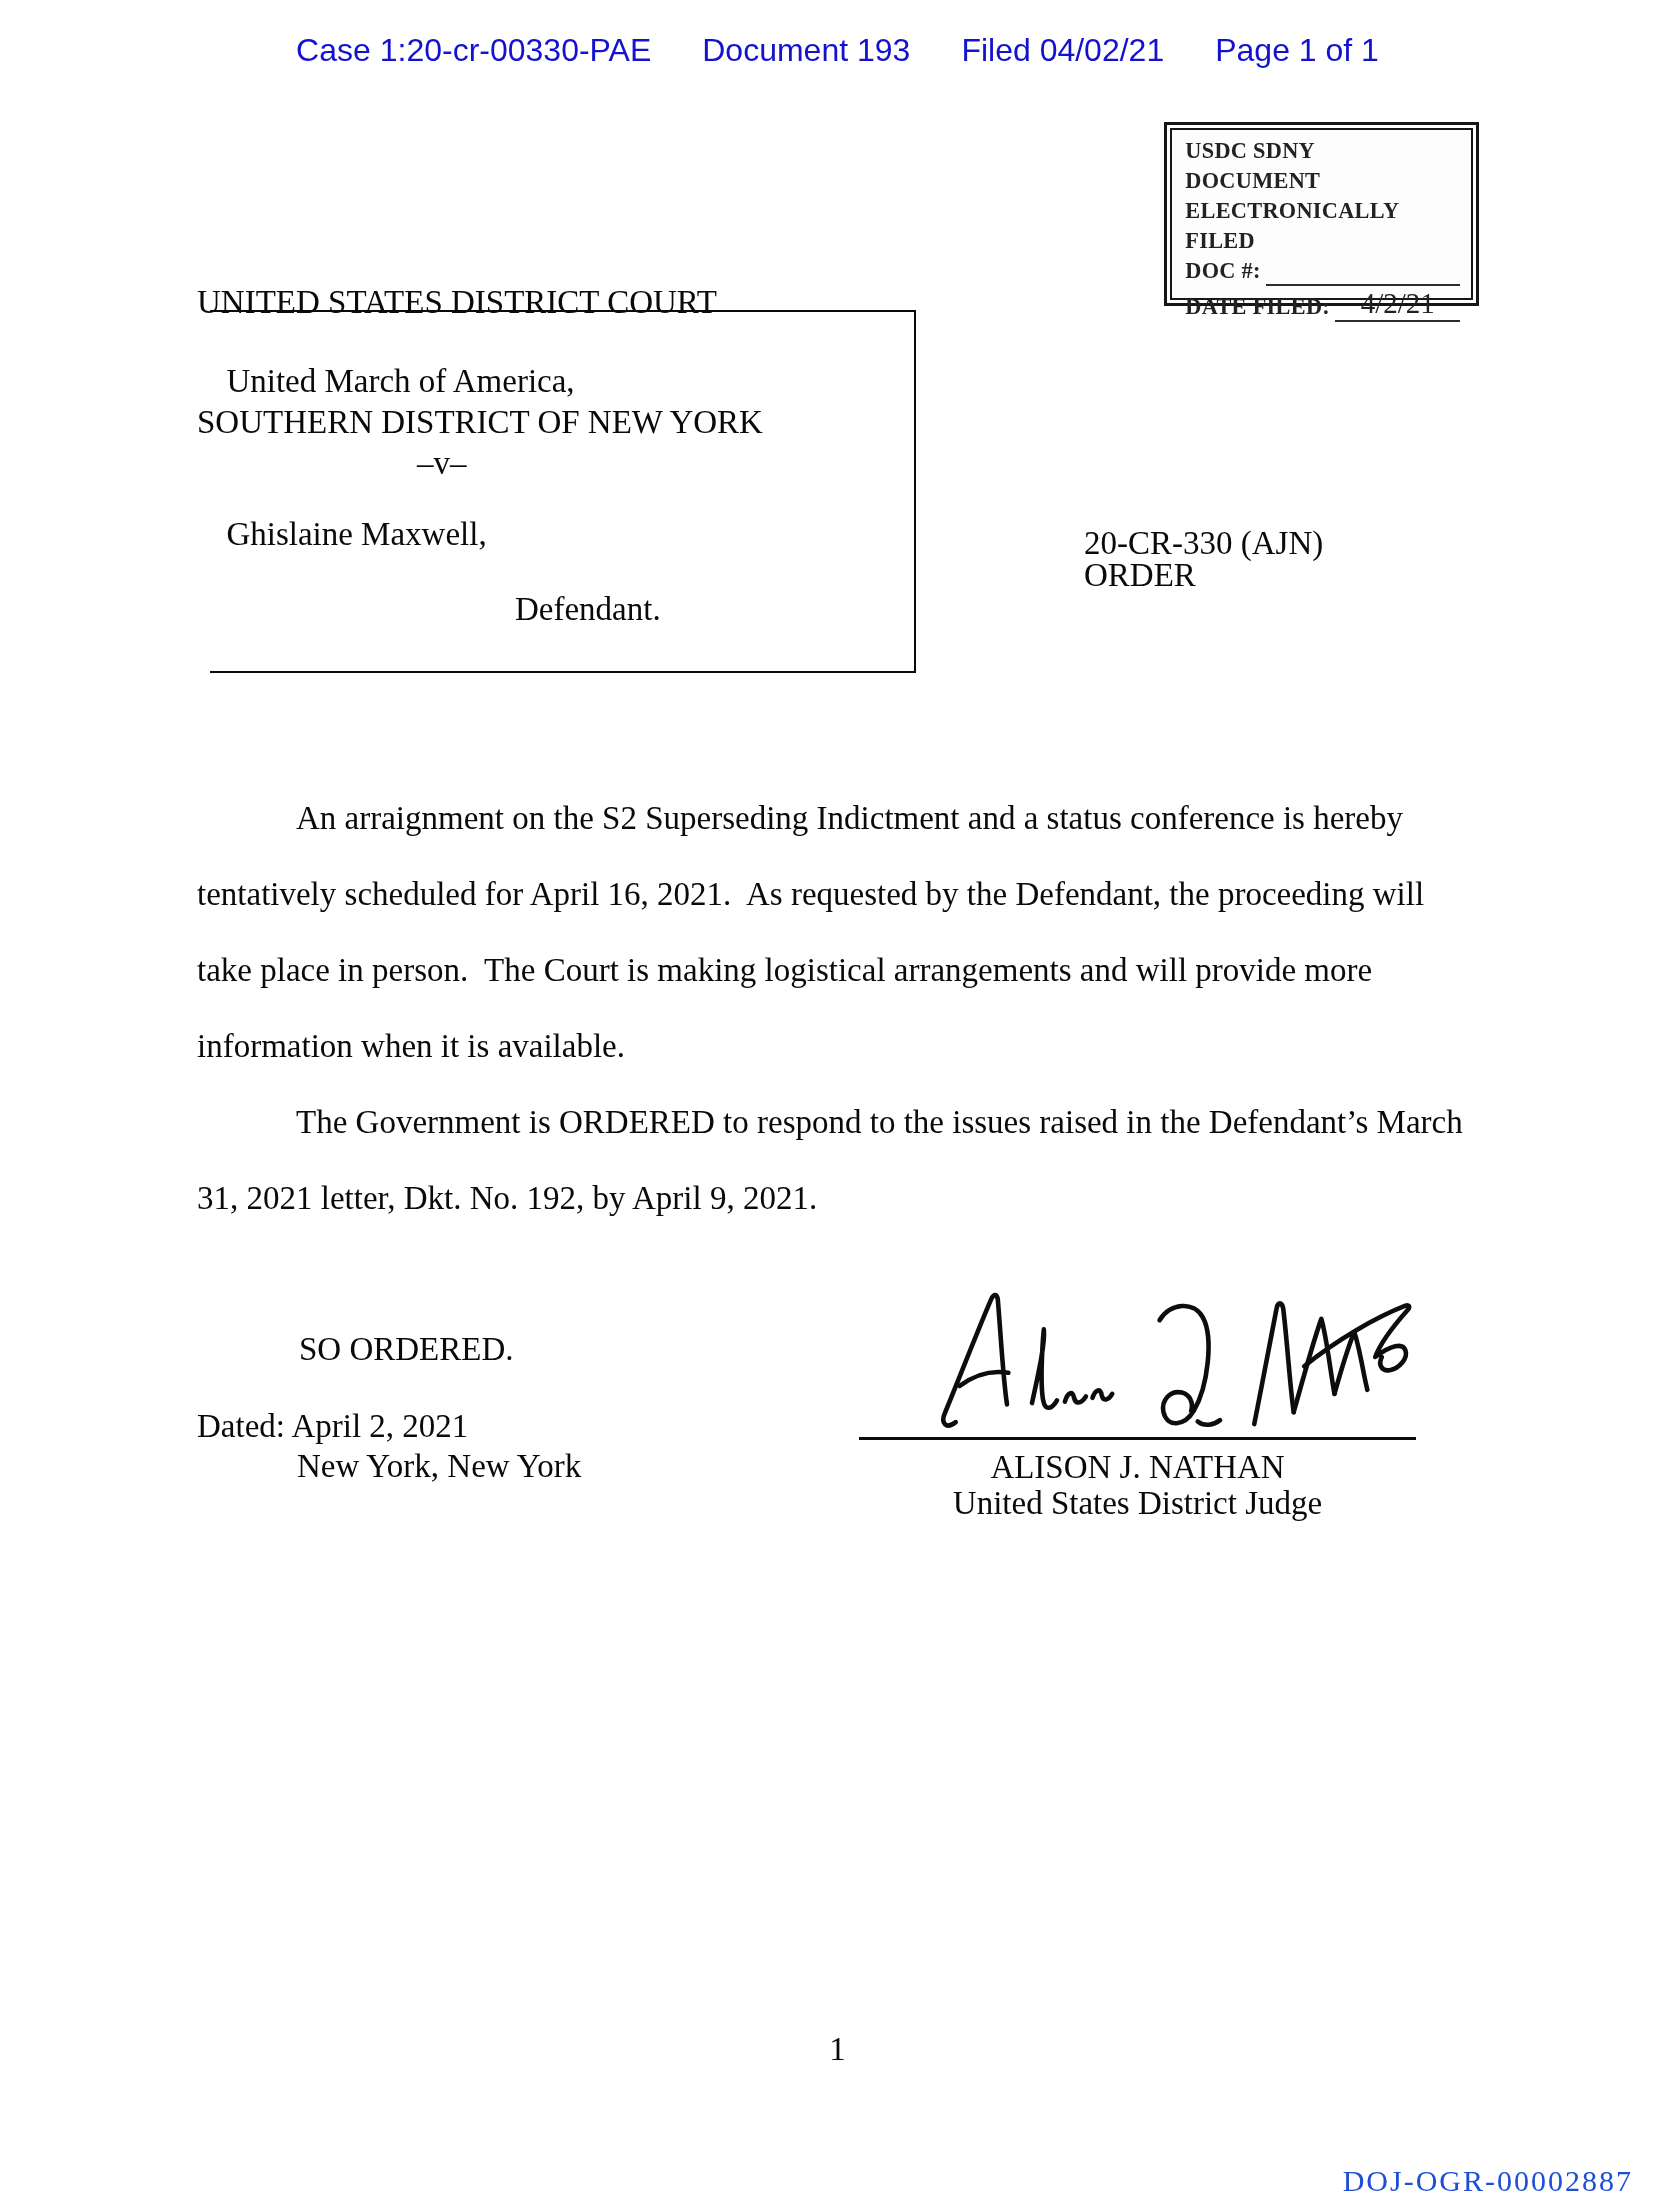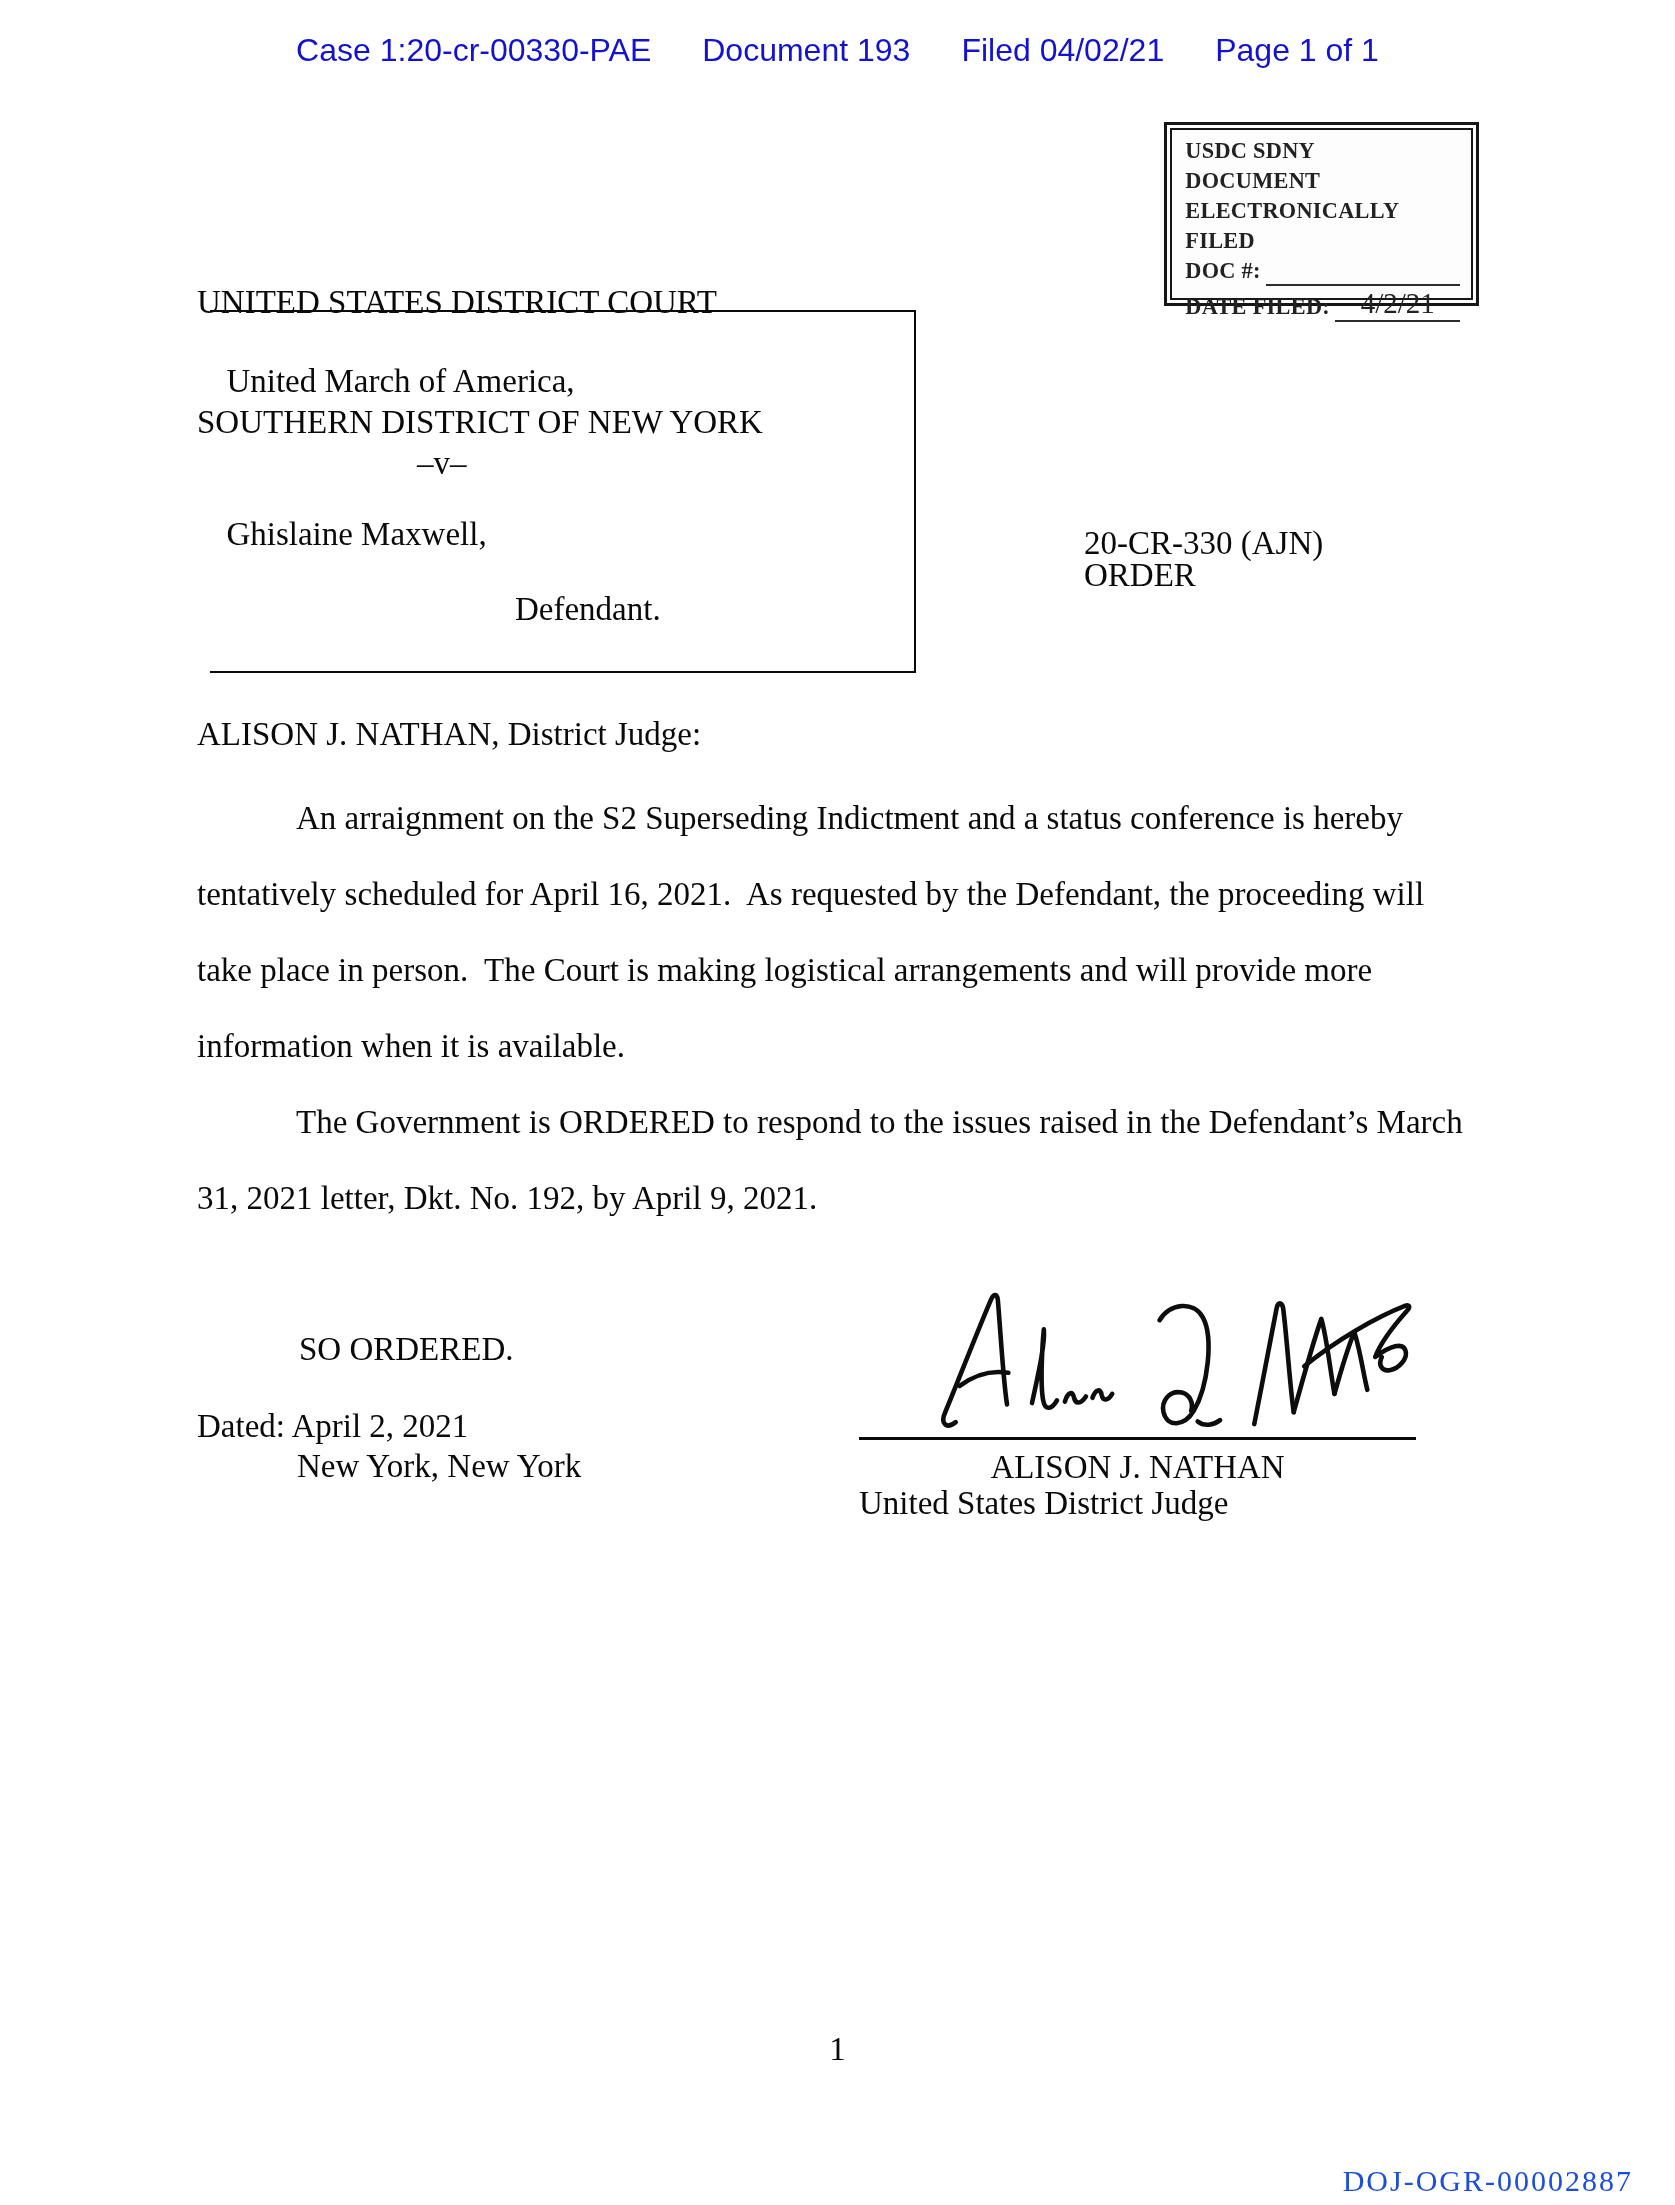--- a/index.html
+++ b/index.html
@@ -76,21 +76,21 @@
   .para-2 { top:1084px; }
   .indent { padding-left:99px; }
   .so-ordered { position:absolute; left:299px; top:1330px; font-size:33px; line-height:39px; white-space:pre; }
   .dated-block { position:absolute; left:197px; top:1406px; font-size:33px; line-height:40px; }
   .dated-block > div { white-space:pre; }
   .dated-indent { padding-left:100px; }
   
   .signature-svg { position:absolute; left:936px; top:1274px; }
   .sig-line { position:absolute; left:859px; top:1437px; width:557px; height:2.6px; background:#0a0a0a; }
   .sig-name  { position:absolute; left:859px; top:1450px; width:557px; text-align:center; font-size:33px; line-height:35px; white-space:pre; }
-  .sig-title { position:absolute; left:859px; top:1486px; width:557px; text-align:left; font-size:33px; line-height:35px; white-space:pre; }
+  .sig-title { position:absolute; left:859px; top:1486px; width:557px; text-align:center; font-size:33px; line-height:35px; white-space:pre; }
   
   .page-number { position:absolute; left:0; top:2031px; width:100%; text-align:center; font-size:33px; }
   .bates-number {
     position:absolute; right:42px; top:2164px;
     font-family:Liberation Serif, serif;
     font-size:30px; letter-spacing:2px; color:#1d4ed8;
     white-space:pre;
   }
 </style>
 </head>
@@ -129,21 +129,20 @@
   <div class="caption-box">
     <div class="cap-plaintiff">United March of America,</div>
     <div class="cap-versus">–v–</div>
     <div class="cap-defname">Ghislaine Maxwell,</div>
     <div class="cap-deflabel">Defendant.</div>
   </div>
 
   <div class="case-number">20-CR-330 (AJN)</div>
   <div class="order-label">ORDER</div>
 
-  <div class="judge-line">ALISON J. NATHAN, District Judge:</div>
 
   <div class="para para-1">
     <div class="indent">An arraignment on the S2 Superseding Indictment and a status conference is hereby</div>
     <div>tentatively scheduled for April 16, 2021.  As requested by the Defendant, the proceeding will</div>
     <div>take place in person.  The Court is making logistical arrangements and will provide more</div>
     <div>information when it is available.</div>
   </div>
 
   <div class="para para-2">
     <div class="indent">The Government is ORDERED to respond to the issues raised in the Defendant’s March</div>

